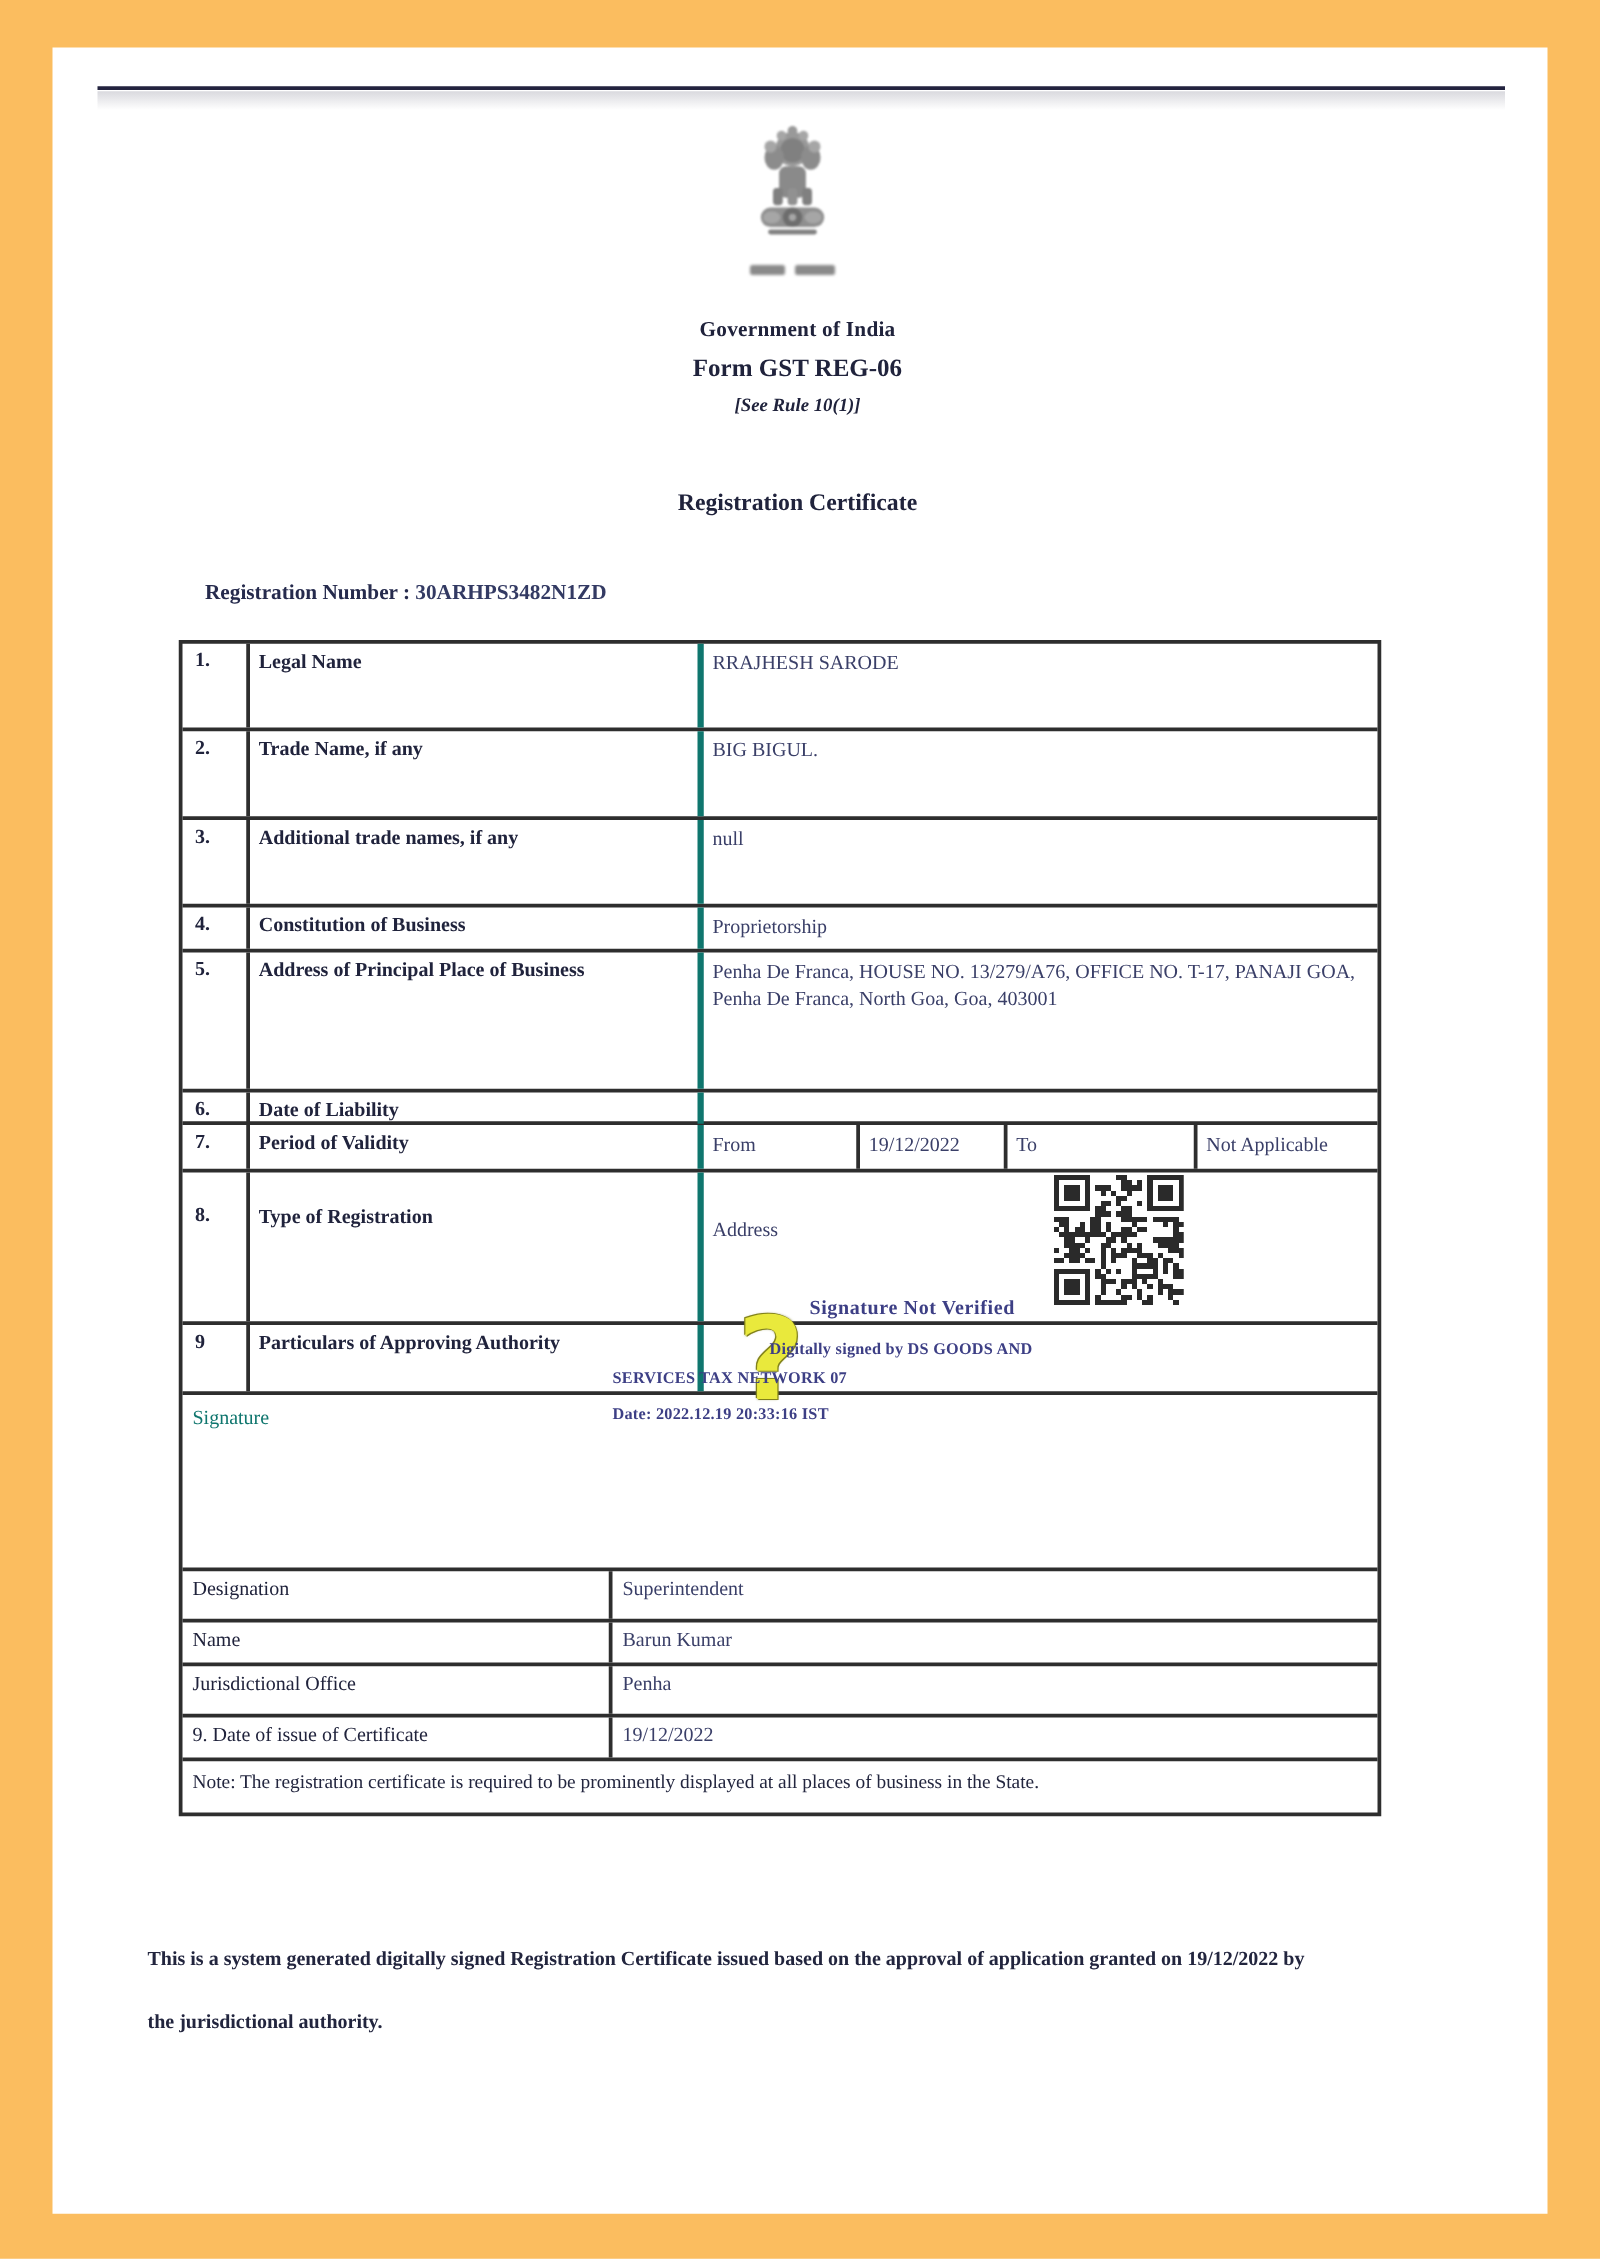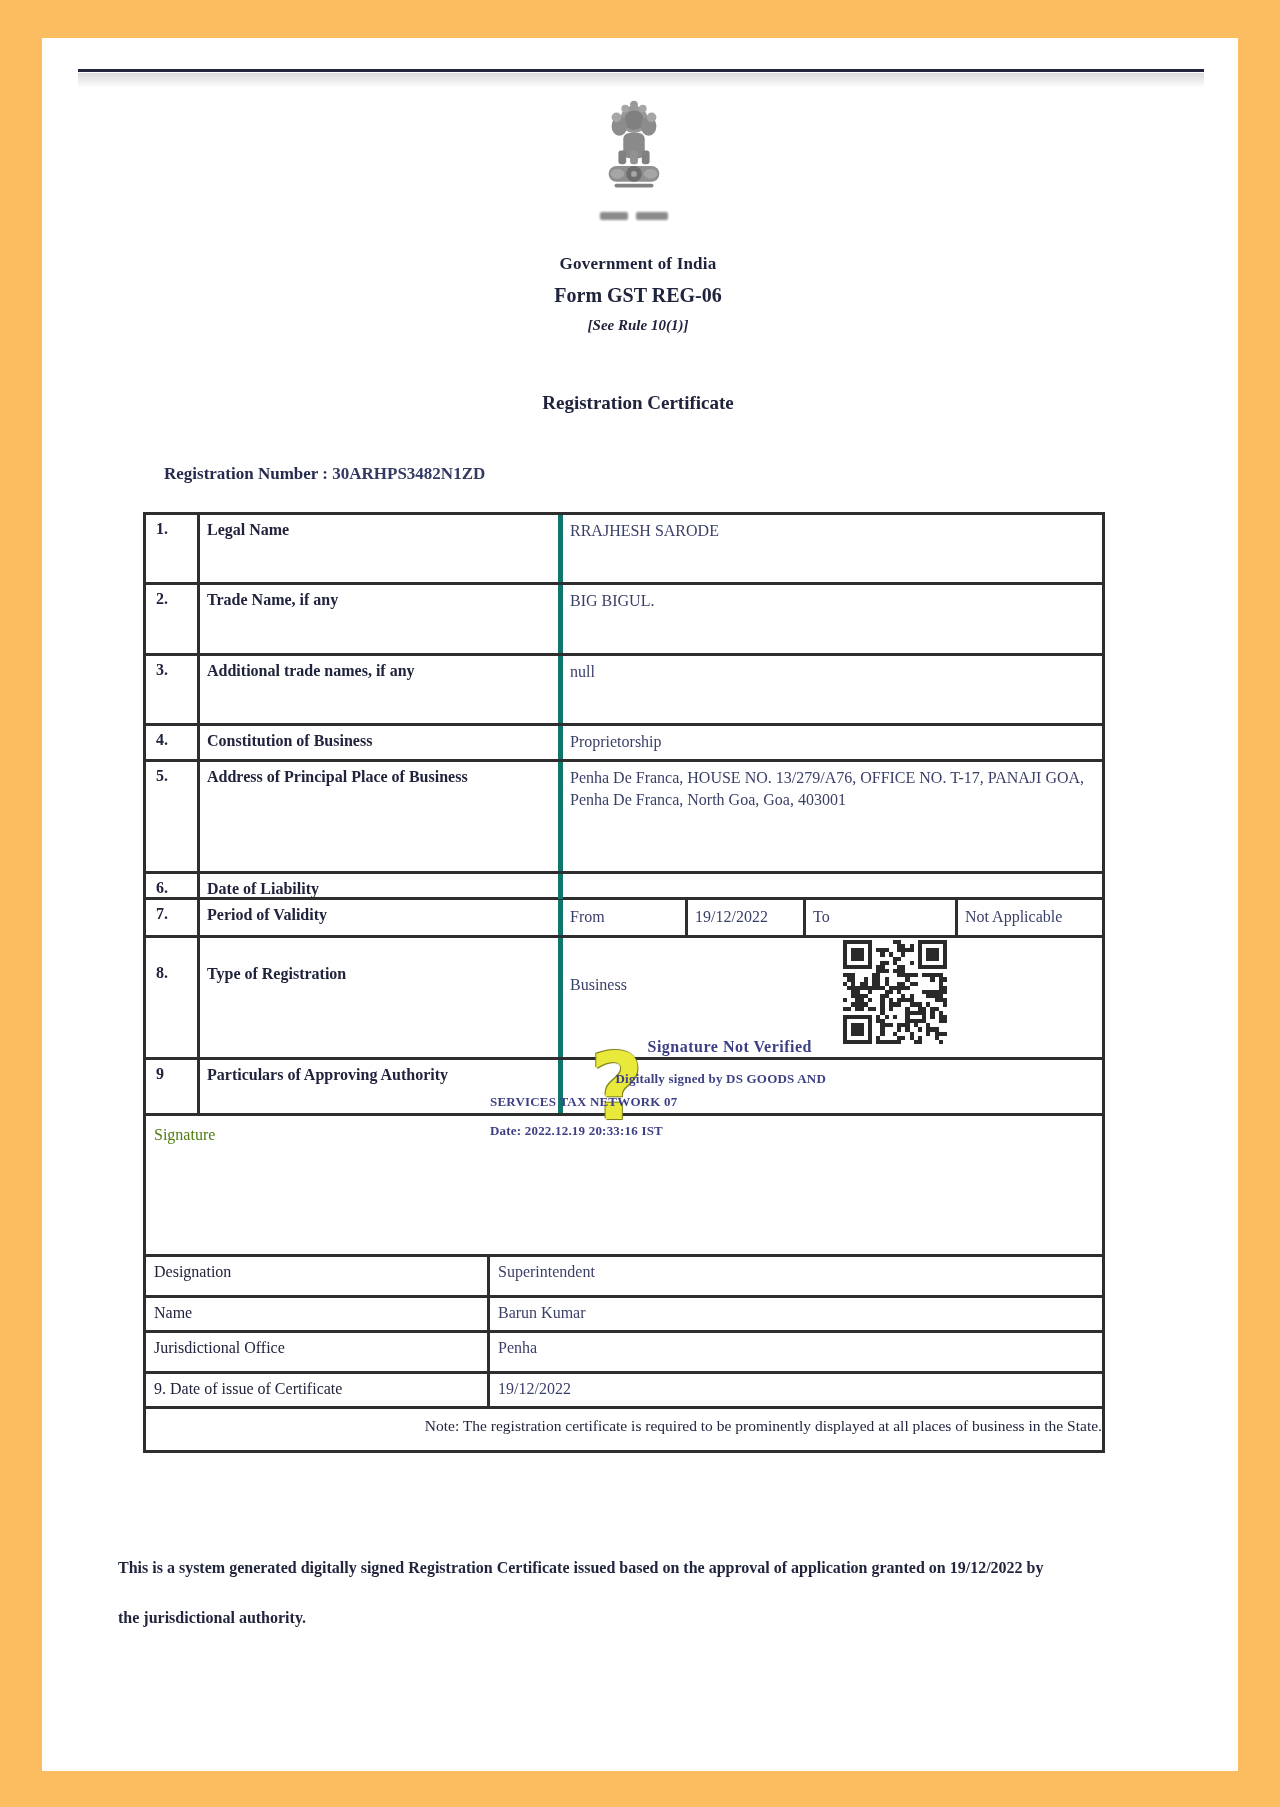--- a/index.html
+++ b/index.html
@@ -34,32 +34,32 @@
   .ruleref   { top:279px; font-size:15px; font-weight:bold; font-style:italic; }
   .certtitle { top:354px; font-size:19px; font-weight:bold; }
 
   .regnum { position:absolute; left:122px; top:426px; font-size:17px; font-weight:bold; color:#262b4d; }
   .regnum .val { color:#333a63; }
 
   
   .gsttable { position:absolute; left:101px; top:474px; width:962px; height:941px;
     border:3px solid #2e2e2e; font-size:16px; color:#20233c; }
   .trow { display:grid; grid-template-columns:54px 363px 1fr; border-bottom:3px solid #2e2e2e; }
-  .trow:last-child { border-bottom:none;text-align:right; }
+  .trow:last-child { border-bottom:none; }
   .cell-no    { border-right:3px solid #2e2e2e; padding:5px 0 0 10px; font-weight:bold; }
   .cell-label { border-right:5px solid #0f766e; padding:5px 6px 0 7px; font-weight:bold; line-height:1.25; }
   .cell-value { padding:5px 6px 0 7px; color:#3a3f68; line-height:1.35; }
   .h70{height:70px;} .h71{height:71px;} .h36{height:36px;} .h112{height:112px;}
   .h26{height:26px;} .h38{height:38px;} .h122{height:122px;} .h56{height:56px;}
   .validity { display:grid; grid-template-columns:125px 118px 152px 1fr; padding:0; }
   .validity > div { padding:6px 6px 0 7px; border-right:3px solid #2e2e2e; color:#3a3f68; }
   .validity > div:last-child { border-right:none; }
   .row8-label { padding-top:26px; }
   .row8-value { padding-top:36px; position:relative; }
-  .sigrow { display:block; height:141px; border-bottom:3px solid #2e2e2e; padding:10px 0 0 8px; color:#4d7c0f; }
+  .sigrow { display:block; height:141px; border-bottom:3px solid #2e2e2e; padding:10px 0 0 8px; color:#0f766e; }
   .authrow { display:grid; grid-template-columns:344px 1fr; border-bottom:3px solid #2e2e2e; }
   .authrow .a-label { border-right:3px solid #2e2e2e; padding:6px 0 0 8px; }
   .authrow .a-value { padding:6px 0 0 8px; color:#3a3f68; }
   .h35{height:35px;} .h41{height:41px;}
   .noterow { display:block; height:41px; padding:8px 0 0 8px; font-size:15.5px; color:#23263f; }
 
   
   .qr { position:absolute; left:801px; top:902px; width:104px; height:104px; filter:blur(0.3px); }
 
   
@@ -168,21 +168,21 @@
         <div>From</div>
         <div>19/12/2022</div>
         <div>To</div>
         <div>Not Applicable</div>
       </div>
     </div>
 
     <div class="trow h122">
       <div class="cell-no row8-label">8.</div>
       <div class="cell-label row8-label">Type of Registration</div>
-      <div class="cell-value row8-value">Business</div>
+      <div class="cell-value row8-value">Address</div>
     </div>
 
     <div class="trow h56">
       <div class="cell-no">9</div>
       <div class="cell-label">Particulars of Approving Authority</div>
       <div class="cell-value"></div>
     </div>
 
     <div class="sigrow">
       <span>Signature</span>

